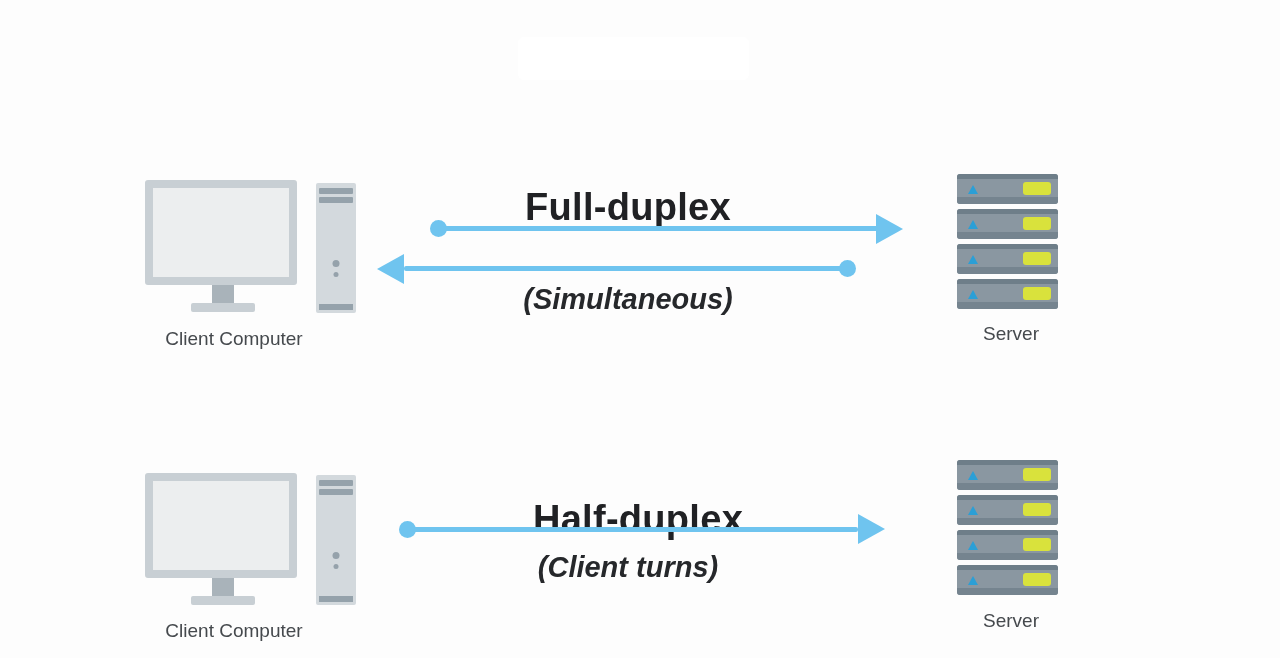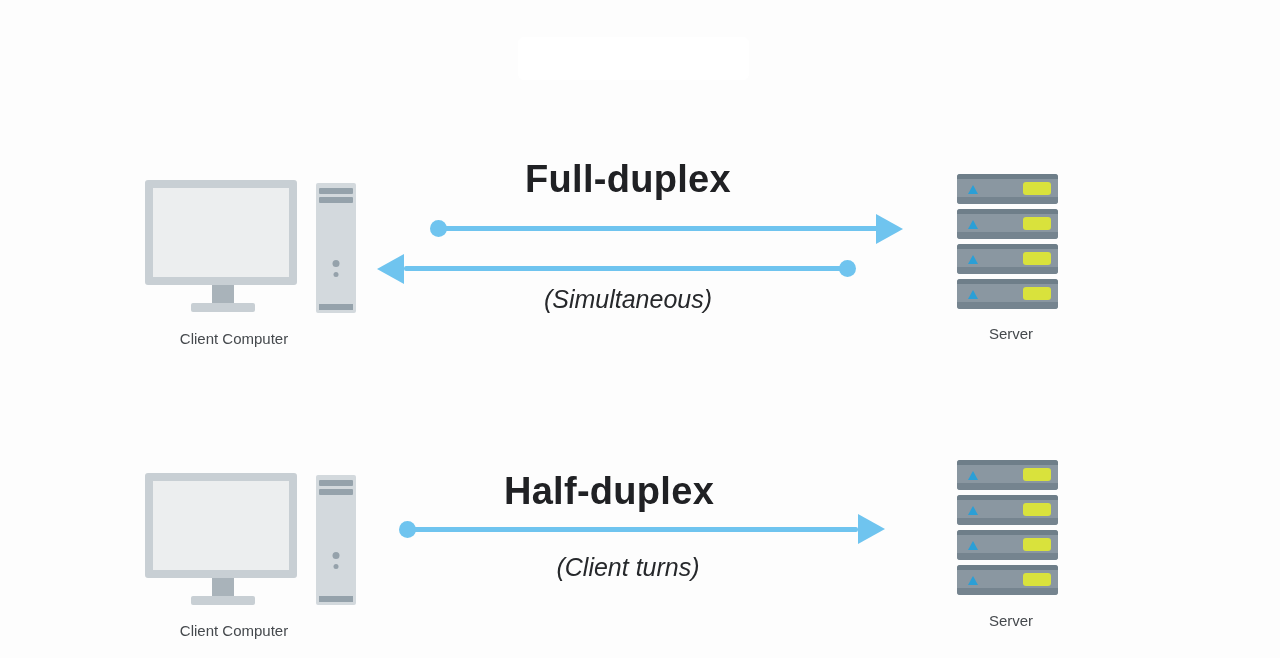--- a/index.html
+++ b/index.html
@@ -30,42 +30,42 @@
   .server{width:101px;height:135px;}
   .sunit{position:relative;height:30px;margin-bottom:5px;background:var(--server-body);border-radius:3px;overflow:hidden;}
   .sunit::before{content:"";position:absolute;top:0;left:0;right:0;height:5px;background:var(--server-top);}
   .sunit::after{content:"";position:absolute;bottom:0;left:0;right:0;height:7px;background:var(--server-dark);}
   .led{position:absolute;left:11px;top:11px;width:0;height:0;
        border-left:5px solid transparent;border-right:5px solid transparent;
        border-bottom:9px solid var(--led-blue);}
   .panel{position:absolute;right:7px;top:8px;width:28px;height:13px;border-radius:3px;background:var(--led-yellow);z-index:2;}
 
   
-  .caption{width:220px;font-size:15px;line-height:22px;color:var(--label);text-align:center;}
-  .title{width:420px;font-size:38px;line-height:42px;font-weight:bold;color:var(--title);text-align:center;letter-spacing:.3px;}
-  .subtitle{width:420px;font-size:25px;line-height:30px;font-style:italic;color:var(--subtitle);text-align:center;}
+  .caption{width:220px;font-size:19px;line-height:22px;color:var(--label);text-align:center;}
+  .title{width:420px;font-size:38px;line-height:42px;font-weight:bold;color:var(--title);text-align:center;letter-spacing:.3px;margin-top:28px;}
+  .subtitle{width:420px;font-size:29px;line-height:30px;font-style:italic;color:var(--subtitle);text-align:center;font-weight:bold;}
 
   
   .aline{height:5px;background:var(--arrow);border-radius:2px;}
   .adot{width:17px;height:17px;border-radius:50%;background:var(--arrow);}
   .ahead-r{width:0;height:0;border-top:15px solid transparent;border-bottom:15px solid transparent;border-left:27px solid var(--arrow);}
   .ahead-l{width:0;height:0;border-top:15px solid transparent;border-bottom:15px solid transparent;border-right:27px solid var(--arrow);}
 
   
   .p-mon1{left:145px;top:180px;} .p-neck1{left:212px;top:285px;} .p-base1{left:191px;top:303px;}
   .p-twr1{left:316px;top:183px;} .p-clbl1{left:124px;top:328px;}
   .p-title1{left:418px;top:158px;} .p-sub1{left:418px;top:284px;}
   .p-al1{left:438px;top:226px;width:441px;} .p-ad1{left:430px;top:220px;} .p-ah1{left:876px;top:214px;}
   .p-al2{left:404px;top:266px;width:443px;} .p-ad2{left:839px;top:260px;} .p-ah2{left:377px;top:254px;}
   .p-srv1{left:957px;top:174px;} .p-slbl1{left:901px;top:323px;}
 
   
   .p-mon2{left:145px;top:473px;} .p-neck2{left:212px;top:578px;} .p-base2{left:191px;top:596px;}
   .p-twr2{left:316px;top:475px;} .p-clbl2{left:124px;top:620px;}
-  .p-title2{left:399px;top:470px;} .p-sub2{left:418px;top:552px;}
+  .p-title2{left:428px;top:470px;} .p-sub2{left:418px;top:552px;}
   .p-al3{left:407px;top:527px;width:451px;} .p-ad3{left:399px;top:521px;} .p-ah3{left:858px;top:514px;}
   .p-srv2{left:957px;top:460px;} .p-slbl2{left:901px;top:610px;}
 </style>
 </head>
 <body>
 
 <div id="page">
 
   <div class="abs wm"></div>
 

